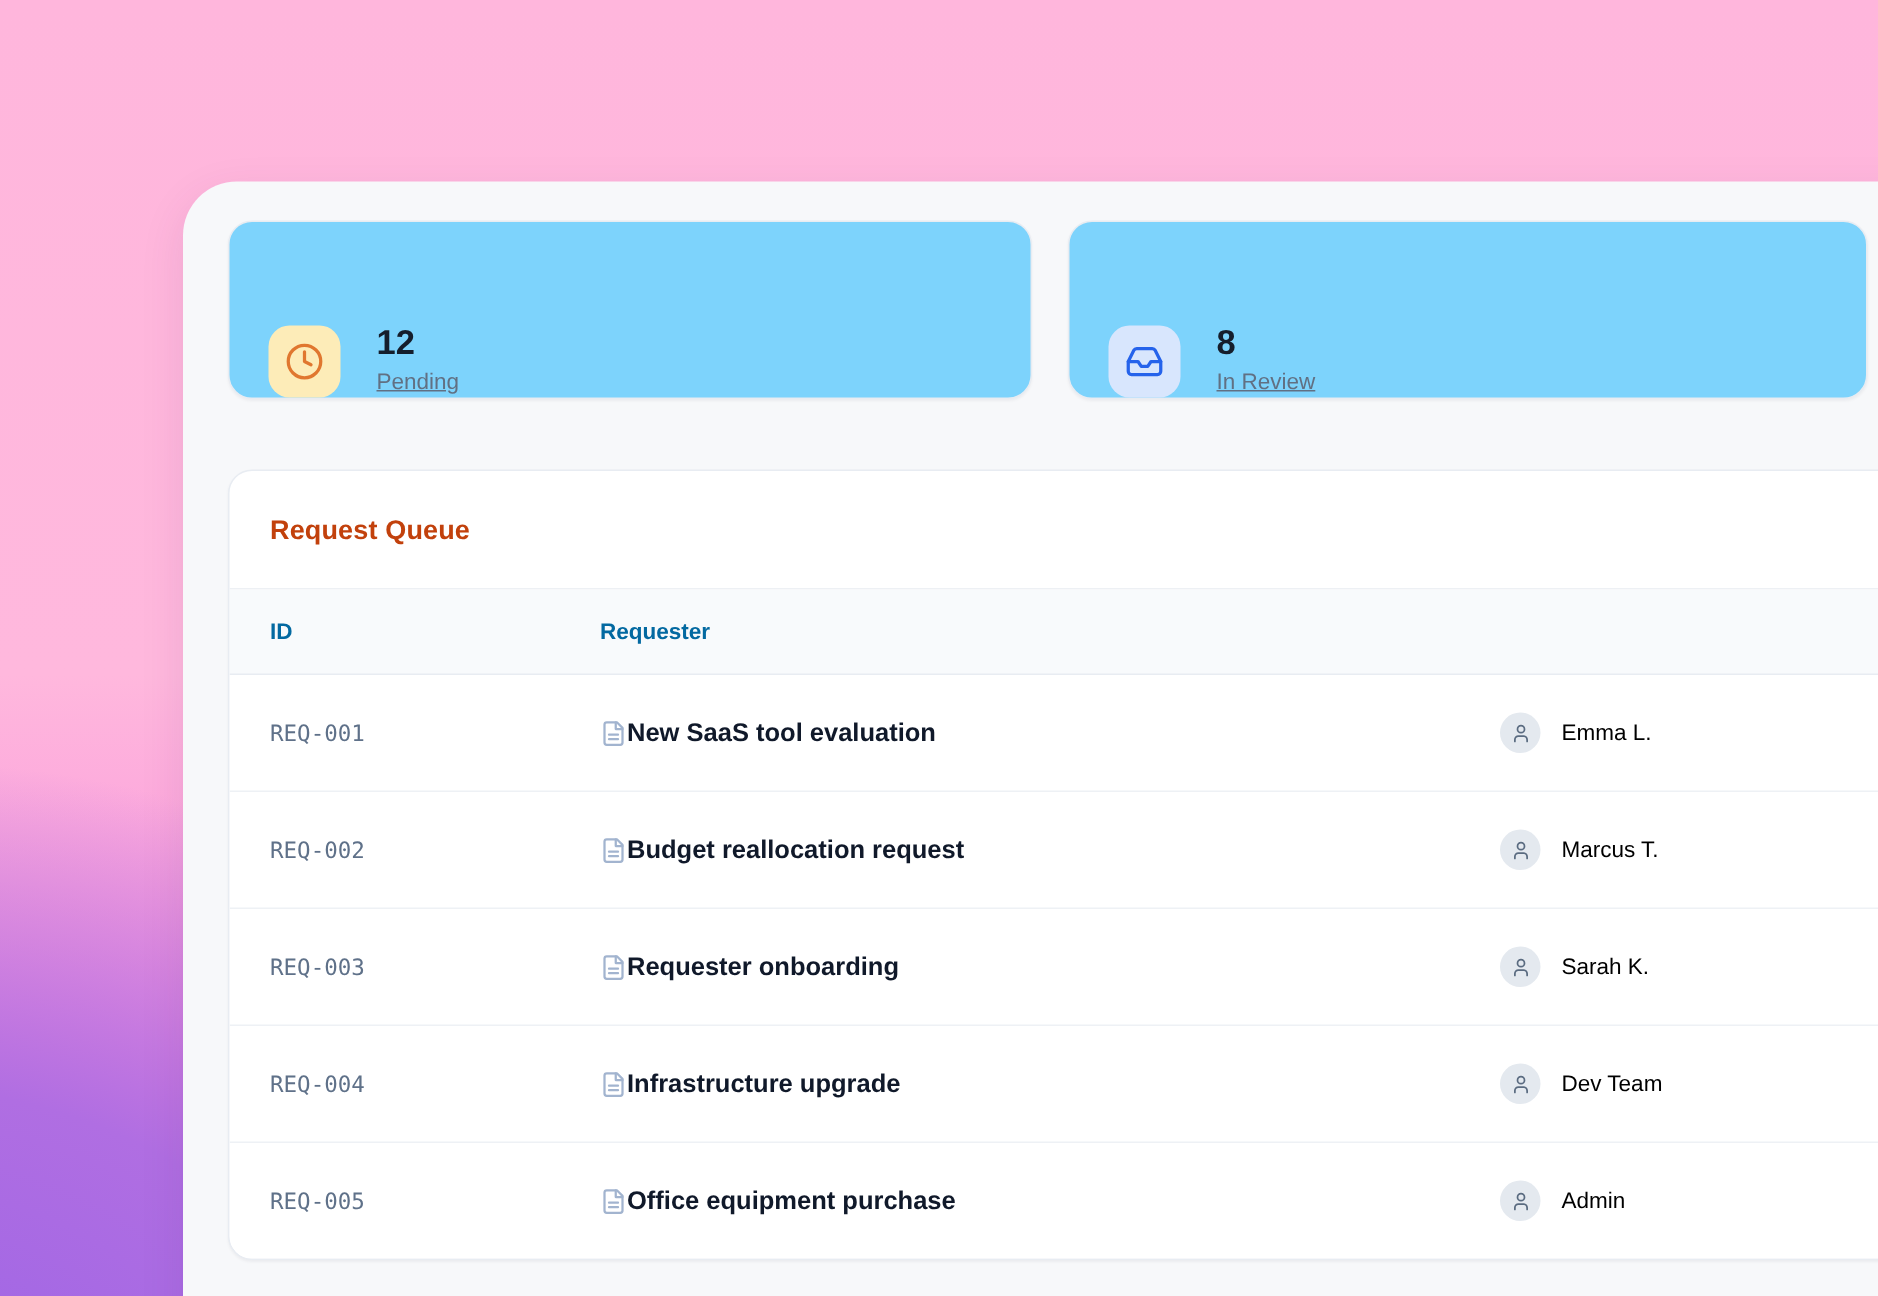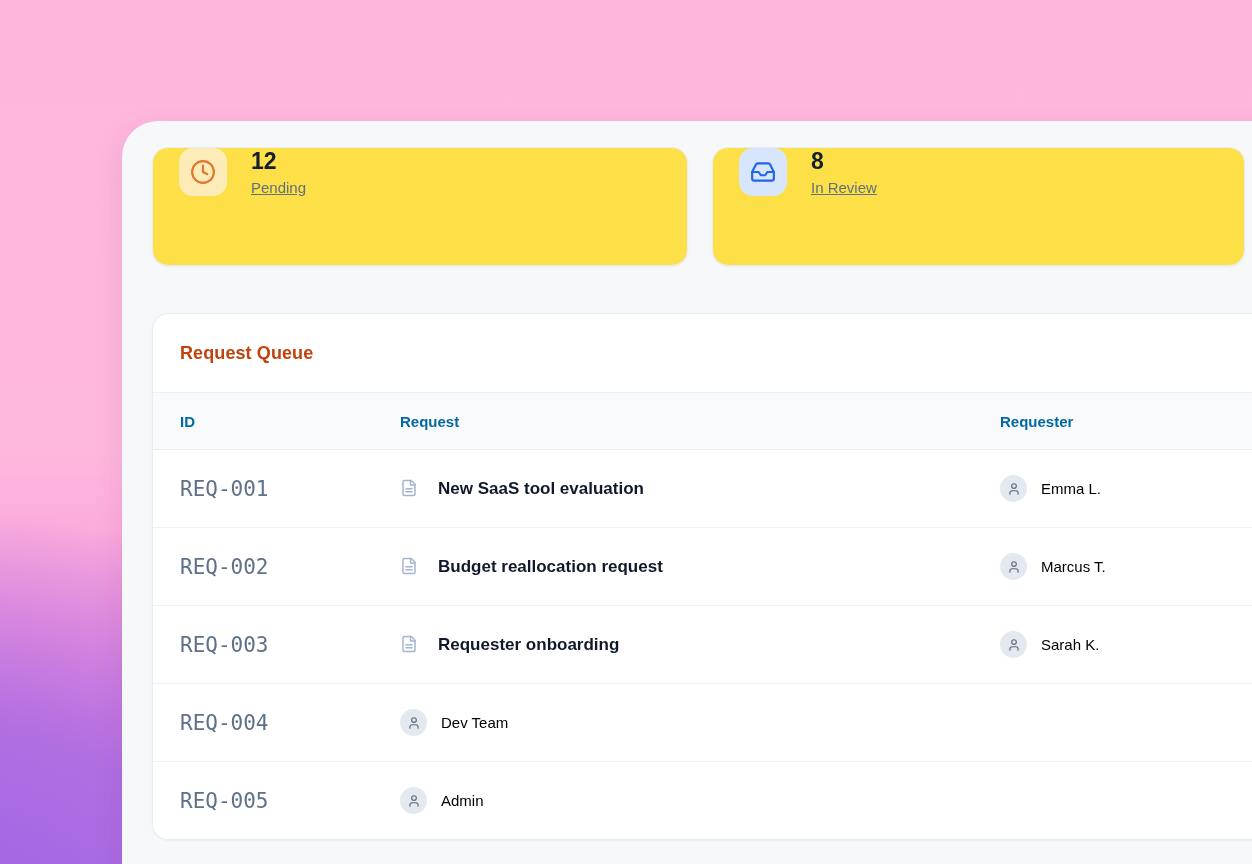--- a/index.html
+++ b/index.html
@@ -31,26 +31,26 @@
     box-sizing: border-box;
     box-shadow: 0 10px 30px rgba(80, 30, 100, 0.10);
   }
   .stats-row {
     display: flex;
     gap: 24px;
     margin-bottom: 47px;
   }
   .stat-card {
     height: 119px;
-    background: #fde047;
+    background: #7dd3fc;
     border: 1px solid #e8ecf2;
     border-radius: 16px;
     box-shadow: 0 1px 2px rgba(15, 23, 42, 0.05);
     display: flex;
-    align-items: flex-start;
+    align-items: flex-end;
     padding-left: 26px;
     box-sizing: border-box;
   }
   .stat-card.c1 { width: 536px; }
   .stat-card.c2 { width: 533px; }
   .stat-icon {
     width: 48px;
     height: 48px;
     border-radius: 14px;
     display: flex;
@@ -114,27 +114,27 @@
     color: #0369a1;
   }
   .trow {
     height: 77px;
     border-bottom: 1px solid #eef1f5;
     background: #ffffff;
   }
   .trow:last-child { border-bottom: none; }
   .td-id {
     font-family: "DejaVu Sans Mono", "Liberation Mono", monospace;
-    font-size: 21px;
+    font-size: 15px;
     color: #5f7189;
   }
   .td-request {
     display: flex;
-    align-items: flex-start;
-    gap: 20px;
+    align-items: center;
+    gap: 0;
   }
   .request-text {
     font-size: 17px;
     font-weight: 700;
     color: #10192a;
   }
   .td-requester {
     display: flex;
     align-items: center;
     gap: 14px;
@@ -192,21 +192,20 @@
     </div>
 
     <div class="table-card">
 
       <div class="table-title-row">
         <h2 class="table-title">Request Queue</h2>
       </div>
 
       <div class="row-grid thead">
         <div class="th">ID</div>
-        <div class="th">Request</div>
         <div class="th">Requester</div>
       </div>
 
       <div class="row-grid trow">
         <div class="td-id">REQ-001</div>
         <div class="td-request">
           <span>
             <svg class="icon-svg" width="18" height="18" viewBox="0 0 24 24" fill="none" stroke="#a2b4cf" stroke-width="2" stroke-linecap="round" stroke-linejoin="round">
               <path d="M15 2H6a2 2 0 0 0-2 2v16a2 2 0 0 0 2 2h12a2 2 0 0 0 2-2V7z"></path>
               <polyline points="14 2 14 8 20 8"></polyline>
@@ -270,33 +269,55 @@
               <path d="M19 21v-2a4 4 0 0 0-4-4H9a4 4 0 0 0-4 4v2"></path>
               <circle cx="12" cy="7" r="4"></circle>
             </svg>
           </span>
           <span class="requester-name">Sarah K.</span>
         </div>
       </div>
 
       <div class="row-grid trow">
         <div class="td-id">REQ-004</div>
+        <div class="td-request">
+          <span>
+            <svg class="icon-svg" width="18" height="18" viewBox="0 0 24 24" fill="none" stroke="#a2b4cf" stroke-width="2" stroke-linecap="round" stroke-linejoin="round">
+              <path d="M15 2H6a2 2 0 0 0-2 2v16a2 2 0 0 0 2 2h12a2 2 0 0 0 2-2V7z"></path>
+              <polyline points="14 2 14 8 20 8"></polyline>
+              <line x1="16" y1="13" x2="8" y2="13"></line>
+              <line x1="16" y1="17" x2="8" y2="17"></line>
+            </svg>
+          </span>
+          <span class="request-text">Infrastructure upgrade</span>
+        </div>
         <div class="td-requester">
           <span class="avatar">
             <svg class="icon-svg" width="14" height="14" viewBox="0 0 24 24" fill="none" stroke="#5a6b80" stroke-width="2" stroke-linecap="round" stroke-linejoin="round">
               <path d="M19 21v-2a4 4 0 0 0-4-4H9a4 4 0 0 0-4 4v2"></path>
               <circle cx="12" cy="7" r="4"></circle>
             </svg>
           </span>
           <span class="requester-name">Dev Team</span>
         </div>
       </div>
 
       <div class="row-grid trow">
         <div class="td-id">REQ-005</div>
+        <div class="td-request">
+          <span>
+            <svg class="icon-svg" width="18" height="18" viewBox="0 0 24 24" fill="none" stroke="#a2b4cf" stroke-width="2" stroke-linecap="round" stroke-linejoin="round">
+              <path d="M15 2H6a2 2 0 0 0-2 2v16a2 2 0 0 0 2 2h12a2 2 0 0 0 2-2V7z"></path>
+              <polyline points="14 2 14 8 20 8"></polyline>
+              <line x1="16" y1="13" x2="8" y2="13"></line>
+              <line x1="16" y1="17" x2="8" y2="17"></line>
+            </svg>
+          </span>
+          <span class="request-text">Office equipment purchase</span>
+        </div>
         <div class="td-requester">
           <span class="avatar">
             <svg class="icon-svg" width="14" height="14" viewBox="0 0 24 24" fill="none" stroke="#5a6b80" stroke-width="2" stroke-linecap="round" stroke-linejoin="round">
               <path d="M19 21v-2a4 4 0 0 0-4-4H9a4 4 0 0 0-4 4v2"></path>
               <circle cx="12" cy="7" r="4"></circle>
             </svg>
           </span>
           <span class="requester-name">Admin</span>
         </div>
       </div>

